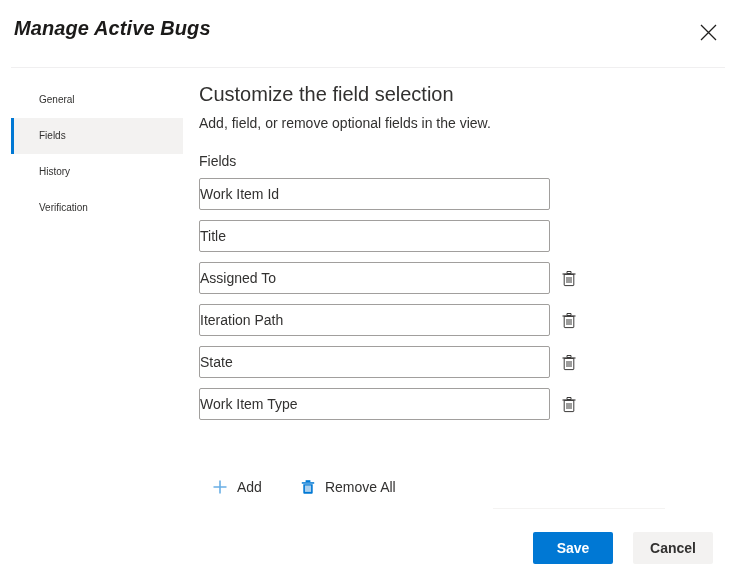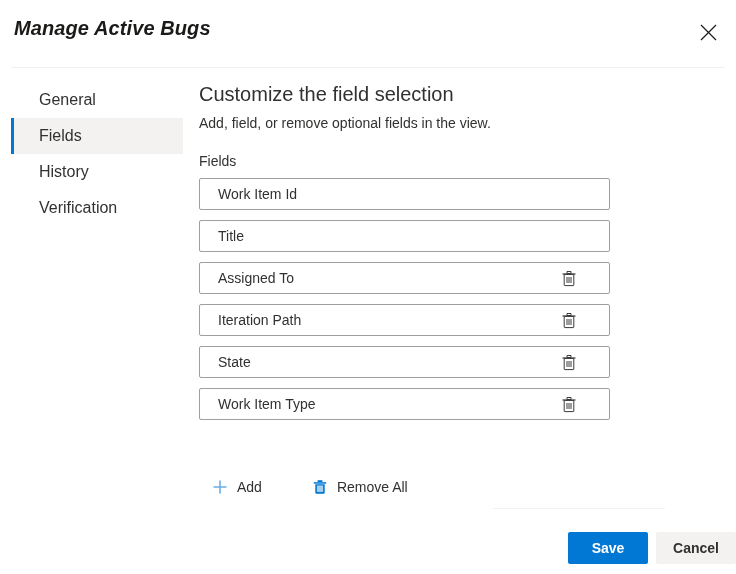--- a/index.html
+++ b/index.html
@@ -76,21 +76,21 @@
     width: 172px;
   }
   .sidebar-item {
     position: relative;
     height: 36px;
     display: flex;
     align-items: center;
     padding-left: 28px;
     box-sizing: border-box;
     cursor: pointer;
-    font-size: 16px;
+    font-size: 10px;
     color: #323130;
   }
   .sidebar-item.selected {
     background: #f3f2f1;
   }
   .sidebar-item.selected::before {
     content: "";
     position: absolute;
     left: 0;
     top: 0;
@@ -139,23 +139,23 @@
     top: 110px;
     width: 400px;
   }
   .field-row {
     position: relative;
     height: 32px;
     margin-bottom: 10px;
   }
   .field-input {
     box-sizing: border-box;
-    width: 411px;
+    width: 351px;
     height: 32px;
-    padding: 0 18px;
+    padding: 0 0;
     border: 1px solid #a19f9d;
     border-radius: 2px;
     background: #ffffff;
     font-family: "Liberation Sans", sans-serif;
     font-size: 14px;
     color: #323130;
     outline: none;
   }
   .field-input::placeholder { color: #605e5c; }
   .row-delete {
@@ -174,21 +174,20 @@
   }
   .row-delete svg { display: block; }
 
   
   .command-bar {
     position: absolute;
     left: 5px;
     top: 404px;
     display: flex;
     align-items: center;
-    gap: 12px;
   }
   .command {
     display: flex;
     align-items: center;
     height: 30px;
     padding: 0 8px;
     cursor: pointer;
     background: transparent;
     border: none;
     font-family: "Liberation Sans", sans-serif;
@@ -217,24 +216,24 @@
   
   .dialog-footer {
     position: absolute;
     left: 0;
     top: 516px;
     width: 736px;
     height: 58px;
   }
   .footer-actions {
     position: absolute;
-    right: 0;
+    right: 23px;
     top: 16px;
     display: flex;
-    gap: 8px;
+    gap: 20px;
   }
   .btn {
     min-width: 80px;
     height: 32px;
     padding: 0 16px;
     border: none;
     border-radius: 2px;
     font-family: "Liberation Sans", sans-serif;
     font-size: 14px;
     font-weight: bold;

